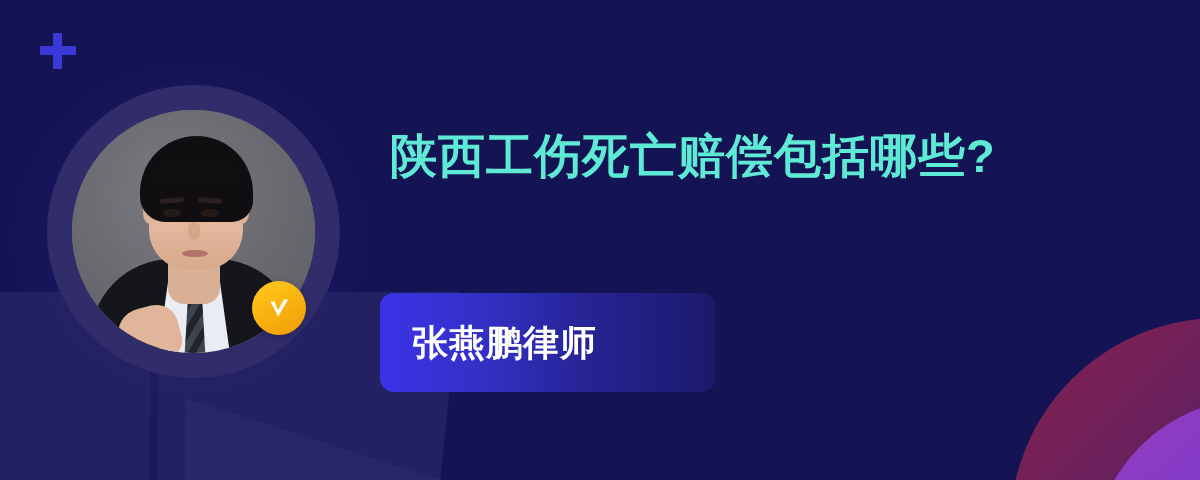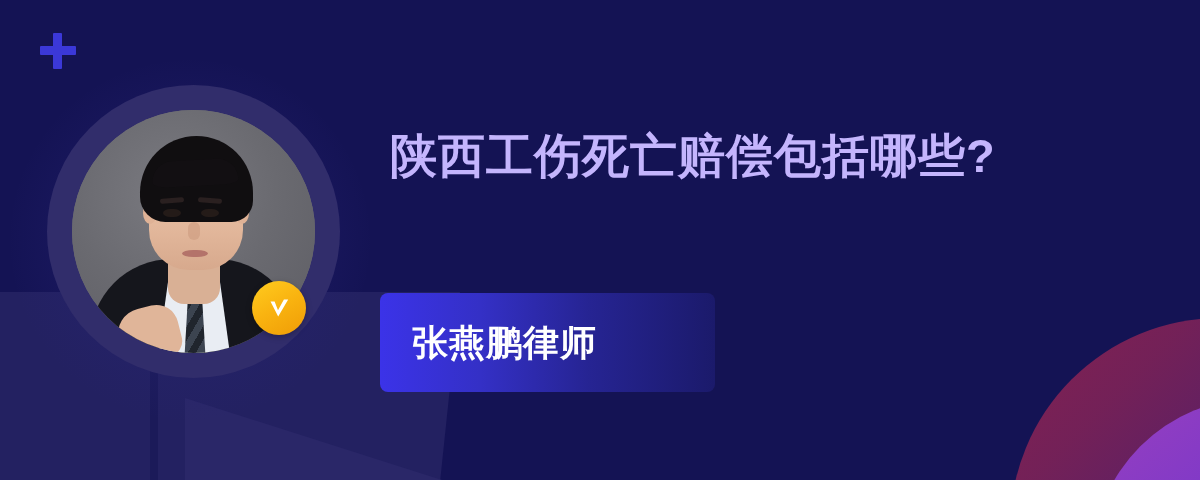--- a/index.html
+++ b/index.html
@@ -298,36 +298,36 @@
 
   
   .content {
     position: absolute;
     left: 390px;
     top: 118px;
     width: 700px;
   }
   .headline {
     margin: 0;
-    color: #c4b5fd;
+    color: #5eead4;
     font-size: 47px;
     font-weight: 700;
     line-height: 76px;
     letter-spacing: 1px;
     white-space: pre-wrap;
   }
 
   .name-button {
     position: absolute;
     left: 380px;
     top: 293px;
     width: 335px;
     height: 99px;
     border: none;
-    border-radius: 8px;
+    border-radius: 14px;
     padding: 0 0 0 32px;
     text-align: left;
     color: #ffffff;
     font-family: inherit;
     font-size: 36px;
     font-weight: 700;
     letter-spacing: 1px;
     line-height: 99px;
     background: linear-gradient(90deg, #3b33e8 0%, #3430c6 30%, #262493 62%, #1b1a6b 100%);
     cursor: pointer;

